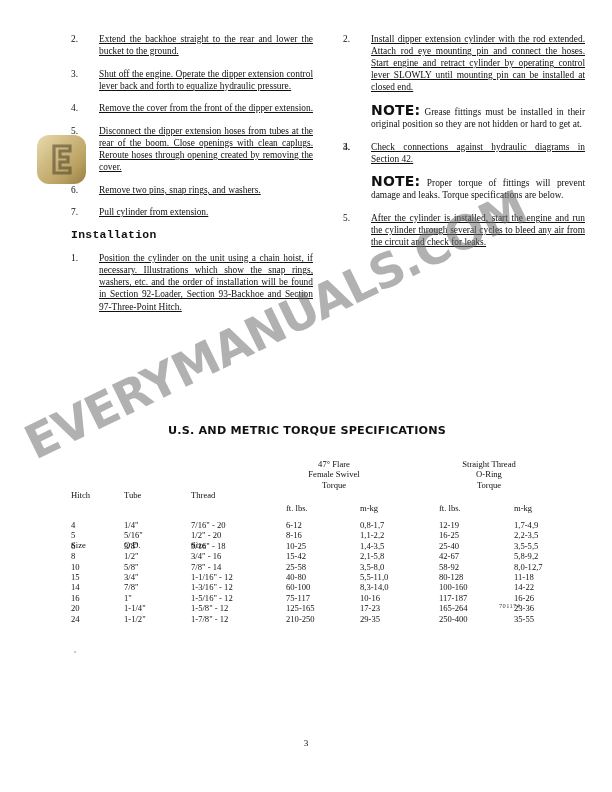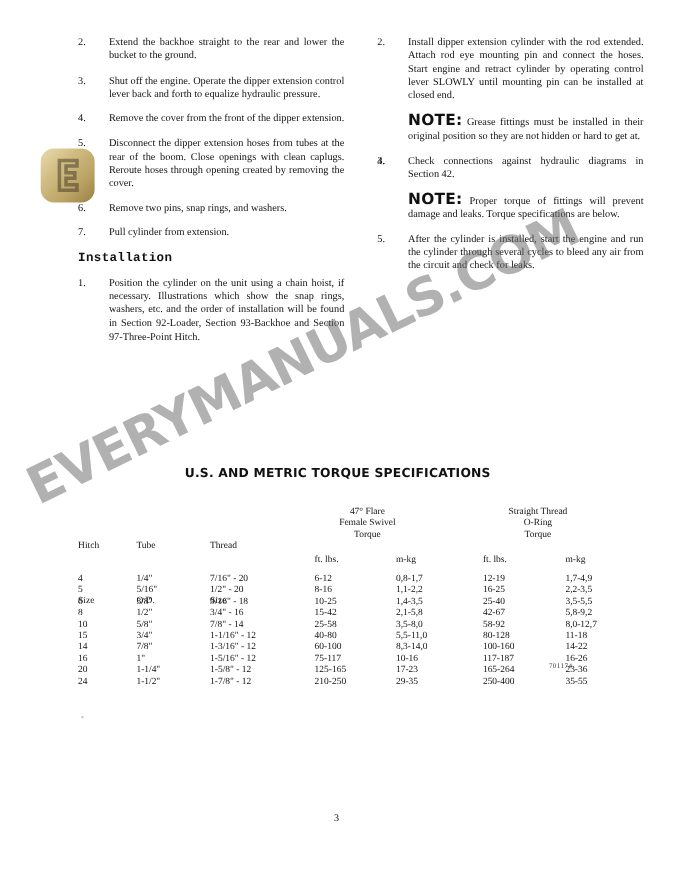--- a/index.html
+++ b/index.html
@@ -77,21 +77,21 @@
     text-align: justify;
     text-justify: inter-word;
   }
   .item .num {
     position: absolute;
     left: 3px;
     top: 0;
     width: 16px;
     text-align: left;
   }
-  .item .body { display: block; }
+  .item .body { display: block; text-decoration: underline; }
 
   .note {
     position: relative;
     padding-left: 31px;
     margin-bottom: 10.5px;
     text-align: justify;
   }
   .note .lbl {
     font-family: "DejaVu Sans", sans-serif;
     font-weight: 700;

